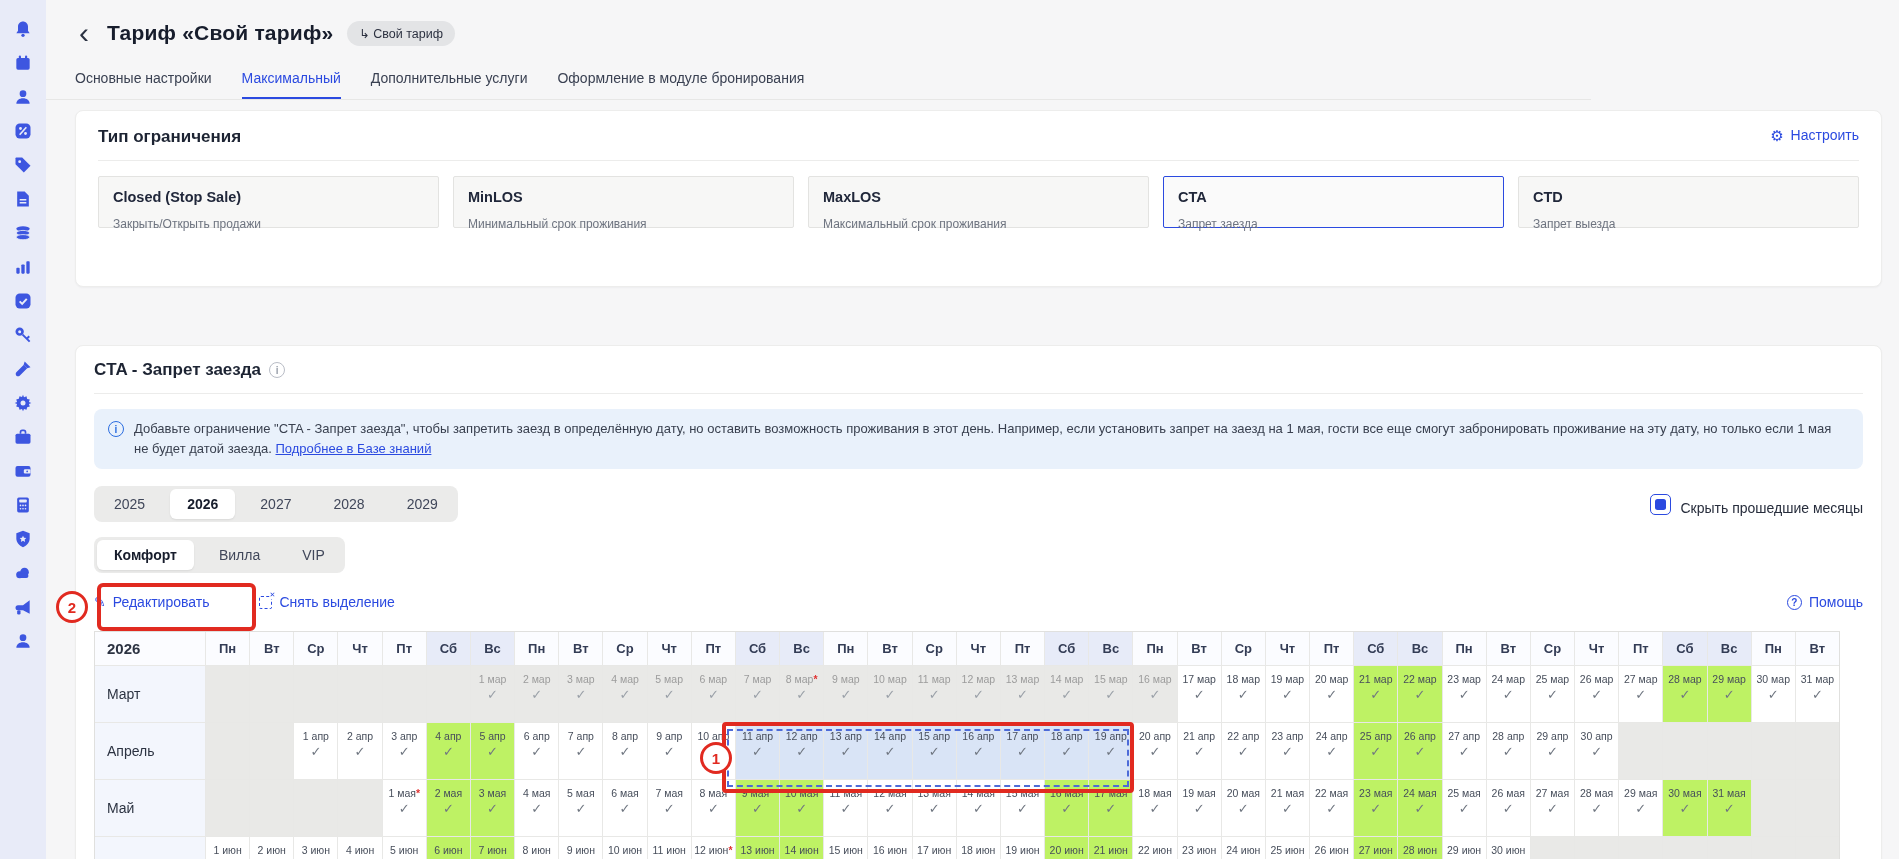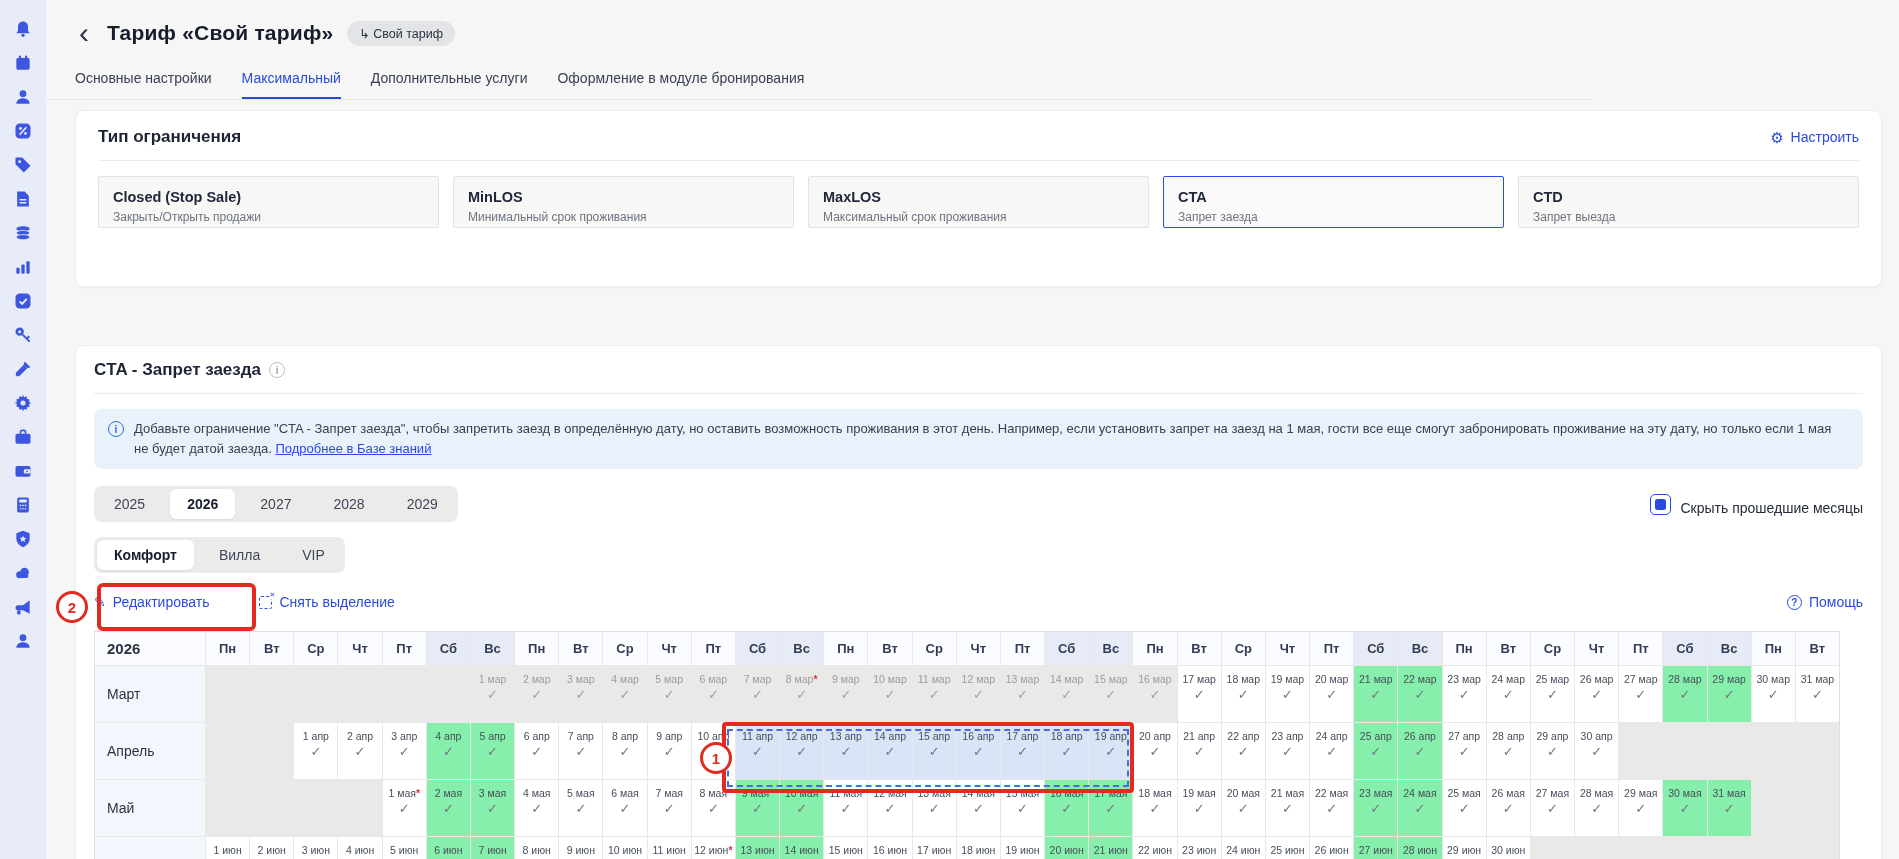--- a/index.html
+++ b/index.html
@@ -22,33 +22,33 @@
     border-bottom:1px solid #e7e7e6; }
   .tab { font-size:14px; color:#3a4152; padding:8px 0 11px; cursor:pointer; }
   .tab.active { color:#2b4ae0; border-bottom:2px solid #2b4ae0; }
 
   
   .panel { position:absolute; left:75px; width:1807px; background:#fff; border:1px solid #ededec;
     border-radius:8px; box-shadow:0 1px 2px rgba(20,30,60,.04); }
   .panel1 { top:110px; height:177px; padding:0 22px; }
   .panel2 { top:345px; height:580px; padding:0 18px; }
 
-  .panel-title-row { display:flex; align-items:center; justify-content:space-between; padding-top:16px; }
+  .panel-title-row { display:flex; align-items:flex-start; justify-content:space-between; padding-top:16px; }
   .panel-title { font-size:17px; font-weight:700; color:#1d2433; }
   .hr { border-top:1px solid #ececeb; margin-top:13px; }
 
   .blue-link { color:#2b4ae0; font-size:14px; display:inline-flex; align-items:center; gap:7px; cursor:pointer; }
   .gear-glyph { font-size:15px; line-height:1; }
 
   
   .cards { display:flex; gap:14px; margin-top:15px; }
   .rcard { flex:1; background:#f7f7f6; border:1px solid #e3e3e1; border-radius:2px; padding:12px 14px; height:52px; cursor:pointer; }
   .rcard.selected { border:1.5px solid #2b4ae0; background:#fafafa; }
   .rcard .rtitle { font-size:14.5px; font-weight:700; color:#20273a; }
-  .rcard .rsub { font-size:12px; color:#6e7480; margin-top:4px; line-height:1.35; }
+  .rcard .rsub { font-size:12px; color:#6e7480; margin-top:11px; line-height:1.35; }
 
   
   .cta-title-row { display:flex; align-items:center; gap:8px; padding-top:14px; }
   .info-circle { width:16px; height:16px; border:1.3px solid #b9bdc6; border-radius:50%; color:#9aa0ab;
     font-size:10px; display:inline-flex; align-items:center; justify-content:center; font-weight:700; }
   .banner { margin-top:15px; background:#e9f1fb; border-radius:8px; padding:10px 14px; display:flex; gap:10px; }
   .banner .info-circle.blue { border-color:#2b6de0; color:#2b6de0; flex:0 0 auto; margin-top:2px; }
   .banner-text { font-size:13px; line-height:1.55; color:#39404f; max-width:1700px; }
   .banner-link { color:#2b4ae0; text-decoration:underline; cursor:pointer; }
 
@@ -82,21 +82,21 @@
   .cal-head { height:33px; }
   .cal-head > div { display:flex; align-items:center; justify-content:center; font-size:13px; font-weight:600;
     color:#333c55; background:#fbfcff; }
   .cal-head .year-cell { justify-content:flex-start; padding-left:12px; font-size:15px; color:#2c3342; font-weight:600; }
   .cal-head .wknd { background:#e7ebf8; }
   .cal-month { height:57px; }
   .month-cell { display:flex; align-items:center; padding-left:12px; font-size:14px; color:#2c3342; background:#f3f6fd; }
   .day { display:flex; flex-direction:column; align-items:center; padding-top:7px; gap:3px; background:#fff; cursor:pointer; }
   .day .dlabel { font-size:10.5px; color:#474e5b; white-space:nowrap; }
   .day .dcheck { font-size:13px; color:#6f7680; line-height:1; }
-  .day.wknd { background:#86efac; }
+  .day.wknd { background:#bef264; }
   .day.past { background:#e9e9e7; }
   .day.past .dlabel { color:#9c9c9c; }
   .day.past .dcheck { color:#9aa0a8; }
   .day.empty { background:#e9e9e7; cursor:default; }
   .day.sel { background:#d9e4f6; }
   .hol { color:#e03131; font-weight:700; }
 
   
   .sel-outline { position:absolute; border:2px dashed #4d6bd8; z-index:30; pointer-events:none; }
   .red-box { position:absolute; border:4px solid #e12a20; border-radius:6px; z-index:40; pointer-events:none; }

